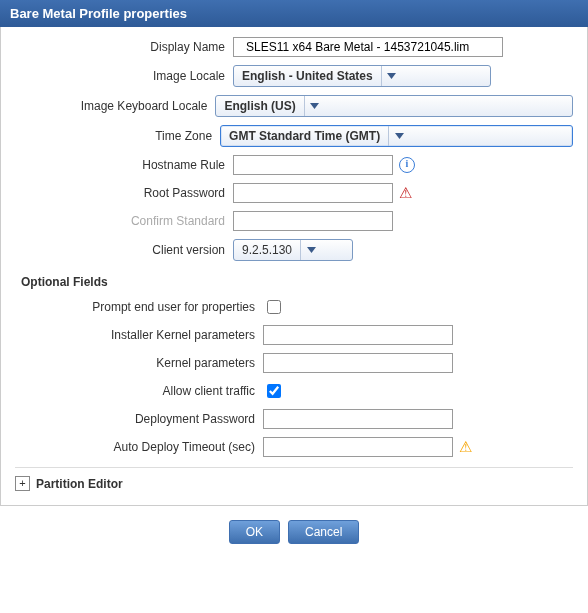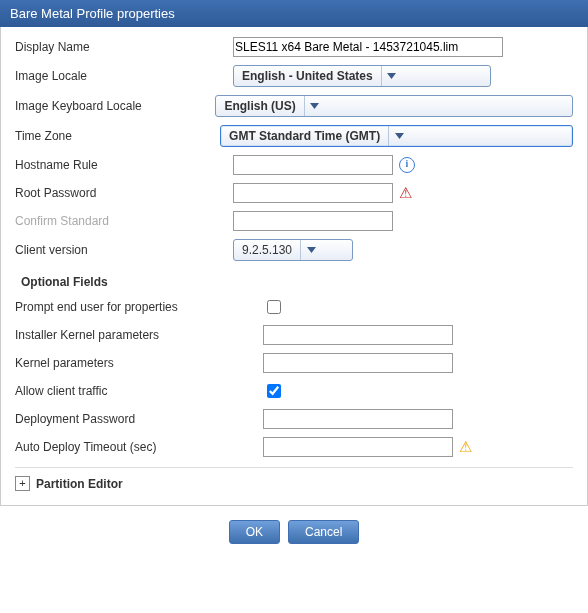--- a/index.html
+++ b/index.html
@@ -7,21 +7,21 @@
     padding: 0;
     font-family: Arial, Helvetica, sans-serif;
     font-size: 12px;
     background: #fff;
     color: #333;
     width: 588px;
   }
   .title-bar {
     background: linear-gradient(#3f6fb0, #2e5a97);
     color: #fff;
-    font-weight: normal;
+    font-weight: bold;
     font-size: 13px;
     padding: 6px 10px;
   }
   .dialog-body {
     border: 1px solid #ccc;
     border-top: none;
     padding: 10px 14px 14px 14px;
   }
   
   .tabstrip {
@@ -48,28 +48,29 @@
     border-bottom: 1px solid #fff;
   }
   
   .form-row {
     display: flex;
     align-items: center;
     margin-bottom: 8px;
   }
   .form-label {
     width: 210px;
+    text-align: right;
     padding-right: 8px;
     color: #333;
   }
   .form-label.disabled { color: #aaa; }
   input[type=text].txt, input[type=password].txt {
     border: 1px solid #9a9a9a;
     height: 20px;
-    padding: 1px 1px;
+    padding: 1px 12px;
     font-size: 12px;
     box-sizing: border-box;
   }
   .txt-wide { width: 270px; }
   .txt-med  { width: 160px; }
   .txt-wider{ width: 190px; }
   
   .combo {
     display: inline-flex;
     align-items: center;

